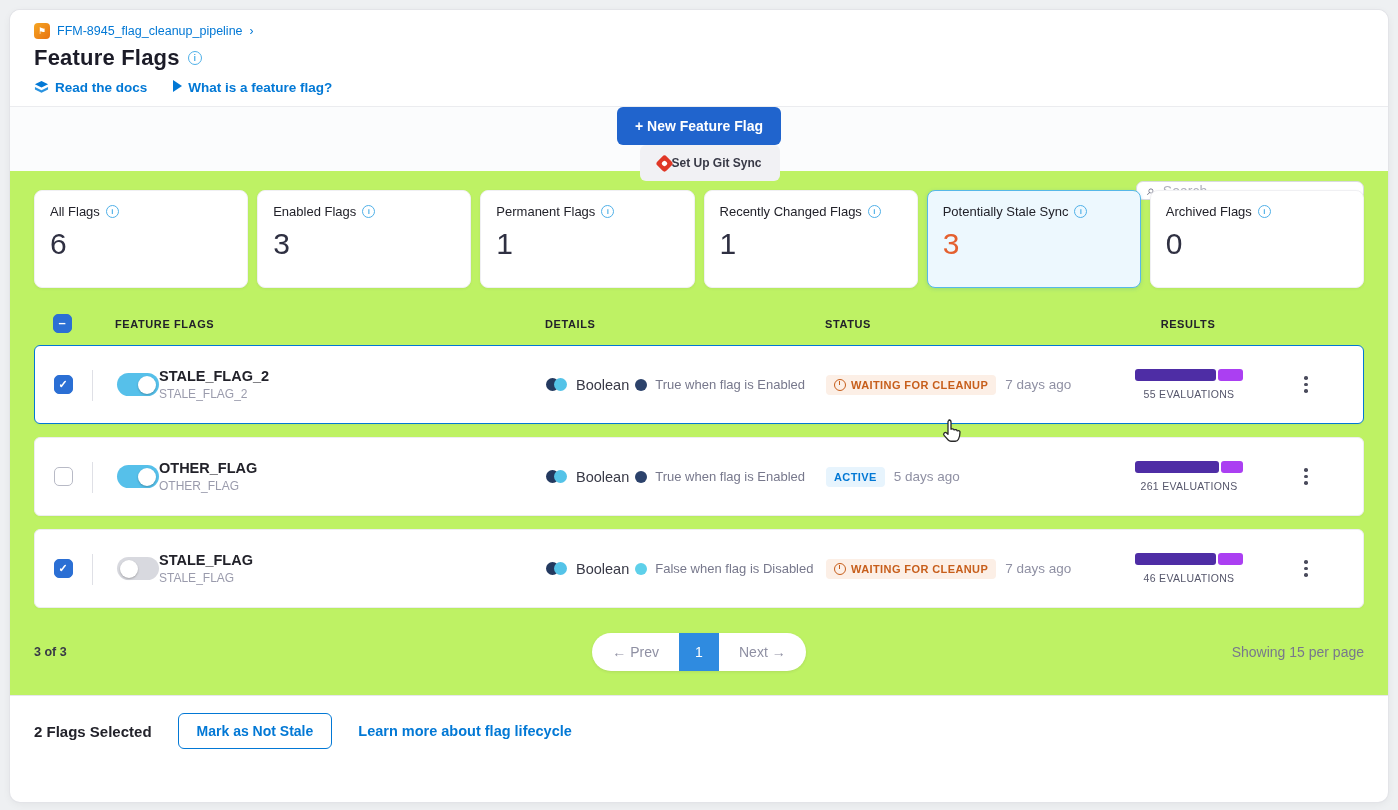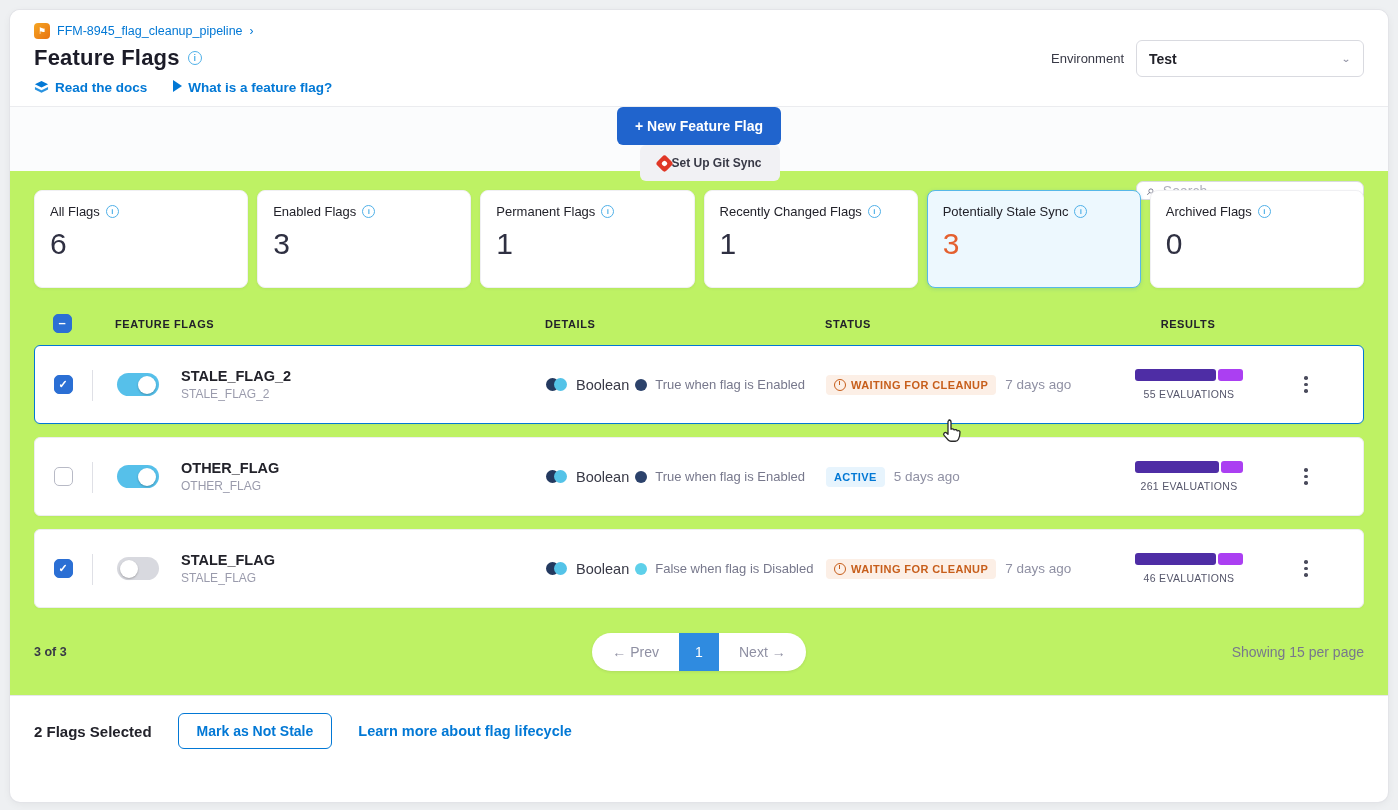--- a/index.html
+++ b/index.html
@@ -52,21 +52,21 @@
   .th-flags { padding-left:25px; }
   .checkbox { width:19px; height:19px; border-radius:5px; border:1.6px solid #b8bac6; background:#fff; display:flex; align-items:center; justify-content:center; font-size:12px; color:#fff; cursor:pointer; }
   .checkbox.checked, .checkbox.indeterminate { background:#2b6fd4; border-color:#2b6fd4; }
   .checkbox.checked::after { content:"✓"; font-size:11px; font-weight:700; }
   .checkbox.indeterminate::after { content:"–"; font-size:13px; font-weight:700; margin-top:-2px; }
   .rows-wrap { padding:2px 24px 0; }
   .row-card { background:#fff; border:1px solid #ededf0; border-radius:6px; height:79px; margin-bottom:13px; box-shadow:0 1px 2px rgba(40,41,61,.04); }
   .row-card.selected { border:1.6px solid #0278d5; }
   .cell-check { display:flex; align-items:center; justify-content:center; gap:0; position:relative; height:100%; }
   .check-divider { position:absolute; right:-2px; top:24px; width:1px; height:31px; background:#dfe0e6; }
-  .cell-name { display:flex; align-items:center; gap:22px; padding-left:26px; }
+  .cell-name { display:flex; align-items:center; padding-left:26px; }
   .toggle { width:42px; height:23px; border-radius:12px; background:#d8d9df; position:relative; flex:none; cursor:pointer; }
   .toggle .knob { position:absolute; top:2.5px; left:3px; width:18px; height:18px; background:#fff; border-radius:50%; box-shadow:0 1px 2px rgba(0,0,0,.25); }
   .toggle.on { background:#56c0ea; }
   .toggle.on .knob { left:auto; right:3px; }
   .flag-name { font-size:14.5px; font-weight:700; color:#22222a; }
   .flag-id { font-size:12px; color:#9a9bac; margin-top:3px; }
   .cell-details { display:flex; flex-direction:row; gap:5px; }
   .detail-line { display:flex; align-items:center; gap:8px; }
   .bool-icon { position:relative; width:22px; height:13px; flex:none; }
   .bool-icon i { position:absolute; top:0; width:13px; height:13px; border-radius:50%; }
@@ -129,27 +129,20 @@
             <path d="M8 1 L15 4.5 L8 8 L1 4.5 Z" fill="#0278d5"></path>
             <path d="M1 7.5 L8 11 L15 7.5 L15 10 L8 13.5 L1 10 Z" fill="#2a93e0"></path>
           </svg>
         <span>Read the docs</span>
       </span>
       <span class="doc-link">
         <span class="play-icon"></span>
         <span>What is a feature flag?</span>
       </span>
     </div>
-    <div class="env-block">
-      <span class="env-label">Environment</span>
-      <div class="env-select">
-        <span class="env-value">Test</span>
-        <span class="chev-down">⌄</span>
-      </div>
-    </div>
   </div>
 
   <div class="toolbar">
     <button class="btn-primary">+ New Feature Flag</button>
     <button class="btn-gitsync">
       <span class="git-icon"></span>
       <span>Set Up Git Sync</span>
     </button>
     <div class="search-box">
       <span class="mag-icon">⌕</span>

